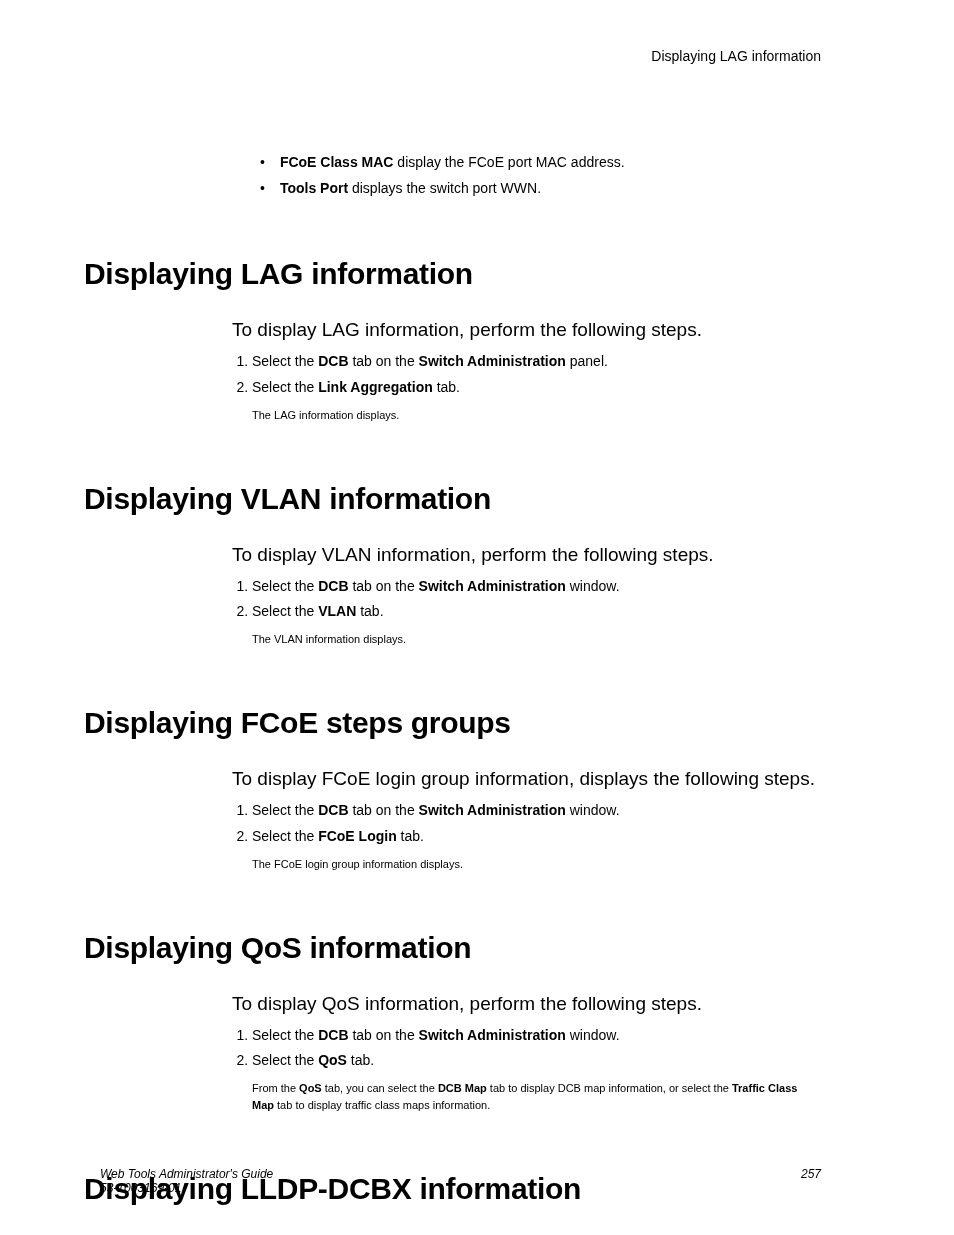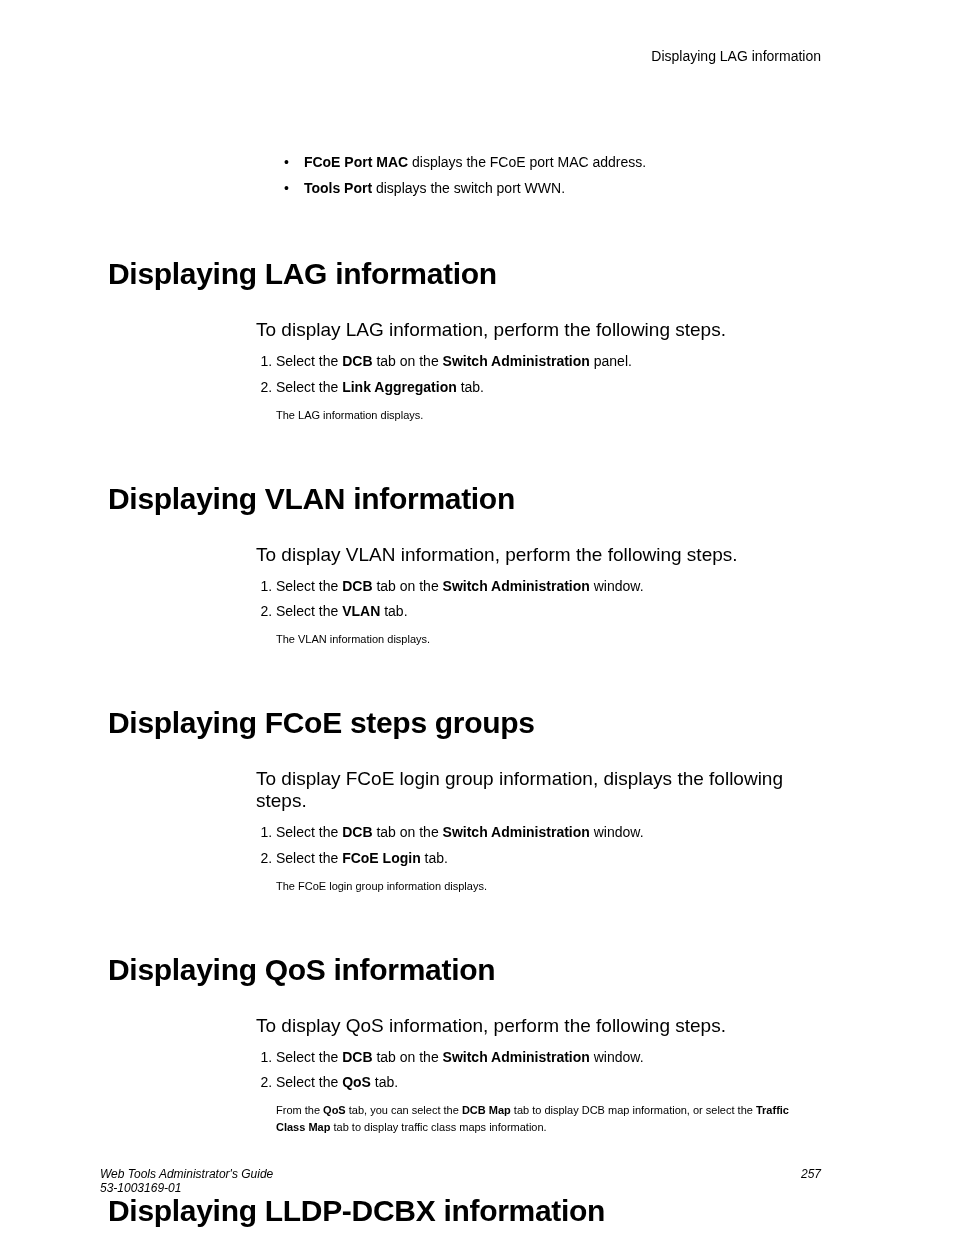--- a/index.html
+++ b/index.html
@@ -8,21 +8,21 @@
     padding: 0;
     background: #ffffff;
     font-family: Arial, Helvetica, sans-serif;
     color: #000;
   }
   .page {
     width: 905px;
     height: 1235px;
     position: relative;
     box-sizing: border-box;
-    padding: 48px 84px 40px 108px;
+    padding: 48px 84px 40px 84px;
   }
   .running-header {
     text-align: right;
     font-size: 14px;
     color: #000;
     margin-bottom: 88px;
   }
   .bullet-list {
     margin: 0 0 0 180px;
     padding: 0;
@@ -80,21 +80,21 @@
 </style>
 </head>
 <body>
 
 <div class="page">
 
   <div class="running-header">Displaying LAG information</div>
 
   <ul class="bullet-list">
     <li>
-      <span class="bold">FCoE Port MAC</span><span> displays the FCoE port MAC address.</span>
+      <span class="bold">FCoE Class MAC</span><span> display the FCoE port MAC address.</span>
     </li>
     <li>
       <span class="bold">Tools Port</span><span> displays the switch port WWN.</span>
     </li>
   </ul>
 
   <h1 class="section-heading">Displaying LAG information</h1>
   <p class="intro">To display LAG information, perform the following steps.</p>
   <ol class="steps">
     <li>

